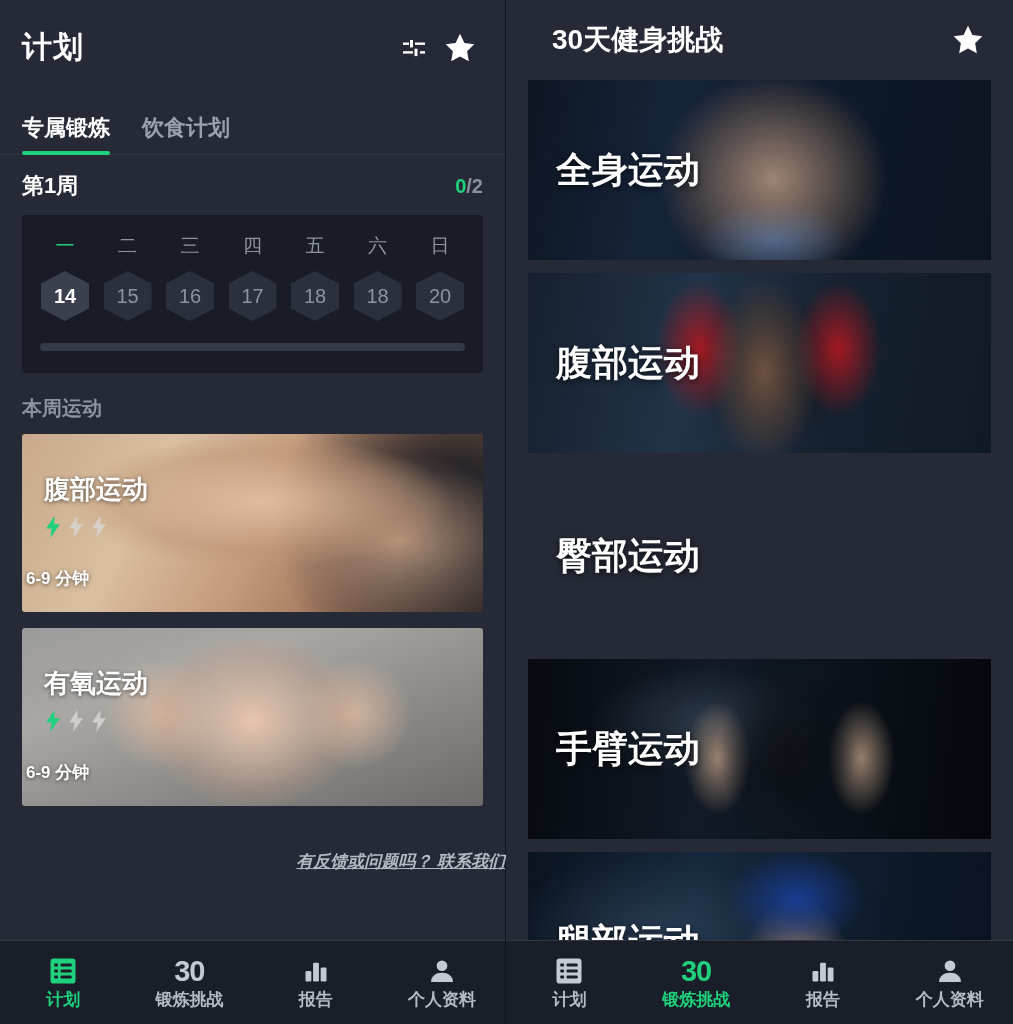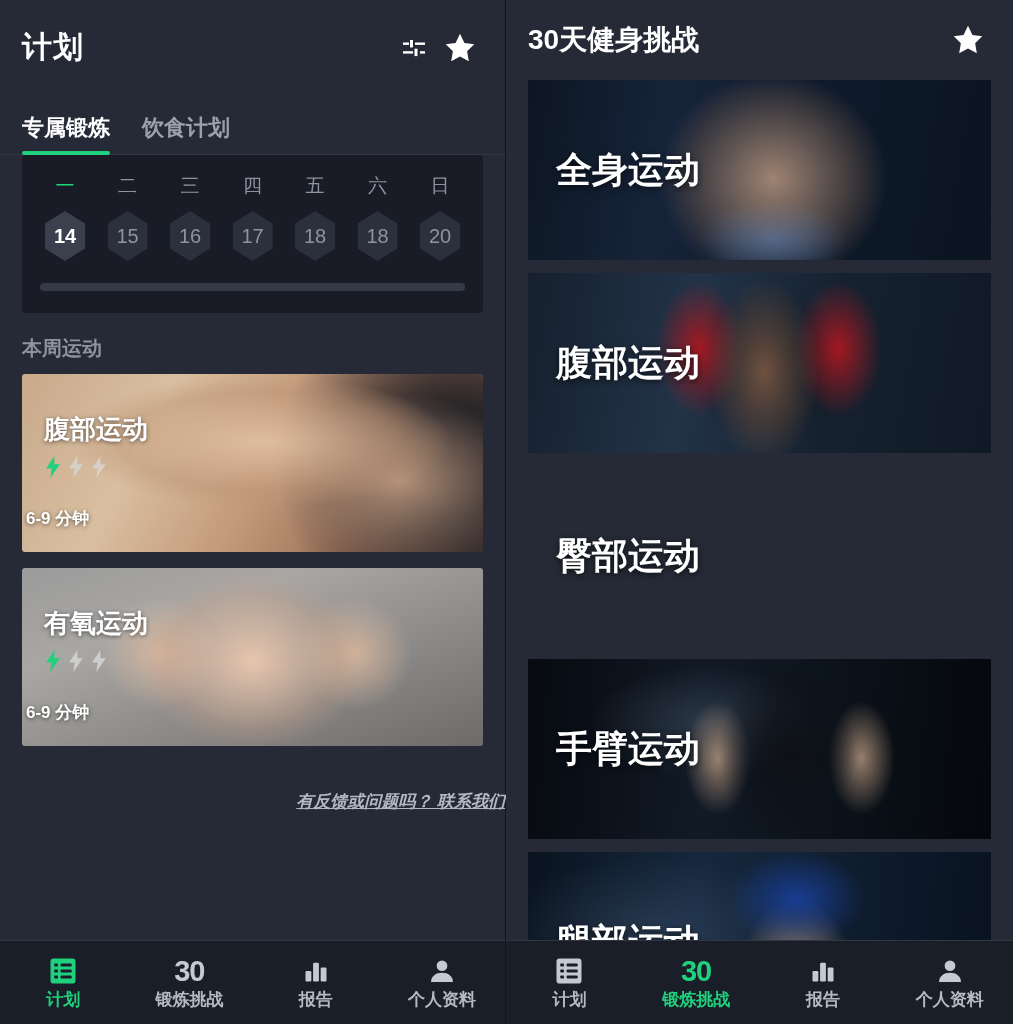--- a/index.html
+++ b/index.html
@@ -79,21 +79,21 @@
     display: flex; justify-content: space-between; align-items: center;
   }
   .cal-days { margin-bottom: 12px; }
   .day-name {
     width: 50px; text-align: center;
     color: #8d939f; font-size: 19px;
   }
   .day-name.today { color: #1fd17c; }
   .hexwrap { width: 50px; display: flex; justify-content: center; }
   .hex {
-    width: 40px; height: 50px;
+    width: 48px; height: 50px;
     display: flex; align-items: center; justify-content: center;
     font-size: 20px; color: #8d939f;
     background: #2b303d;
     clip-path: polygon(50% 0%, 100% 25%, 100% 75%, 50% 100%, 0% 75%, 0% 25%);
     cursor: pointer;
   }
   .hex.sel { background: #3a404e; color: #ffffff; font-weight: bold; }
   .cal-track {
     margin-top: 22px; height: 8px; border-radius: 4px;
     background: #343a47;
@@ -214,21 +214,21 @@
   .panel-right {
     width: 507px; height: 1024px;
     background: #252a36;
     display: flex; flex-direction: column;
     position: relative;
   }
   .r-hdr {
     height: 80px; flex: 0 0 80px;
     display: flex; align-items: center; padding: 0 22px;
   }
-  .r-title { color: #fff; font-size: 28px; font-weight: bold; }
+  .r-title { color: #fff; font-size: 28px; font-weight: bold; margin-left: 24px; }
   .r-list { flex: 1; overflow: hidden; padding: 0 22px; }
   .rcard {
     position: relative; height: 180px;
     margin-bottom: 13px; overflow: hidden; cursor: pointer;
   }
   .rcard-img { position: absolute; inset: 0; }
   .rcard-title {
     position: absolute; left: 28px; top: 50%;
     transform: translateY(-50%);
     color: #fff; font-size: 36px; font-weight: bold;
@@ -260,20 +260,26 @@
           <path d="M12 2.5l2.95 6.1 6.55.92-4.75 4.6 1.14 6.63L12 17.62 6.11 20.75l1.14-6.63L2.5 9.52l6.55-.92z" fill="#ffffff"></path>
         </svg>
       </div>
     </div>
 
     <div class="tabs">
       <div class="tab active">专属锻炼</div>
       <div class="tab">饮食计划</div>
     </div>
 
+    <div class="week-row">
+      <div class="week-label">第1周</div>
+      <div class="week-count">
+        <span class="done">0</span><span>/2</span>
+      </div>
+    </div>
 
     <div class="cal-card">
       <div class="cal-days">
         <div class="day-name today">一</div>
         <div class="day-name">二</div>
         <div class="day-name">三</div>
         <div class="day-name">四</div>
         <div class="day-name">五</div>
         <div class="day-name">六</div>
         <div class="day-name">日</div>

